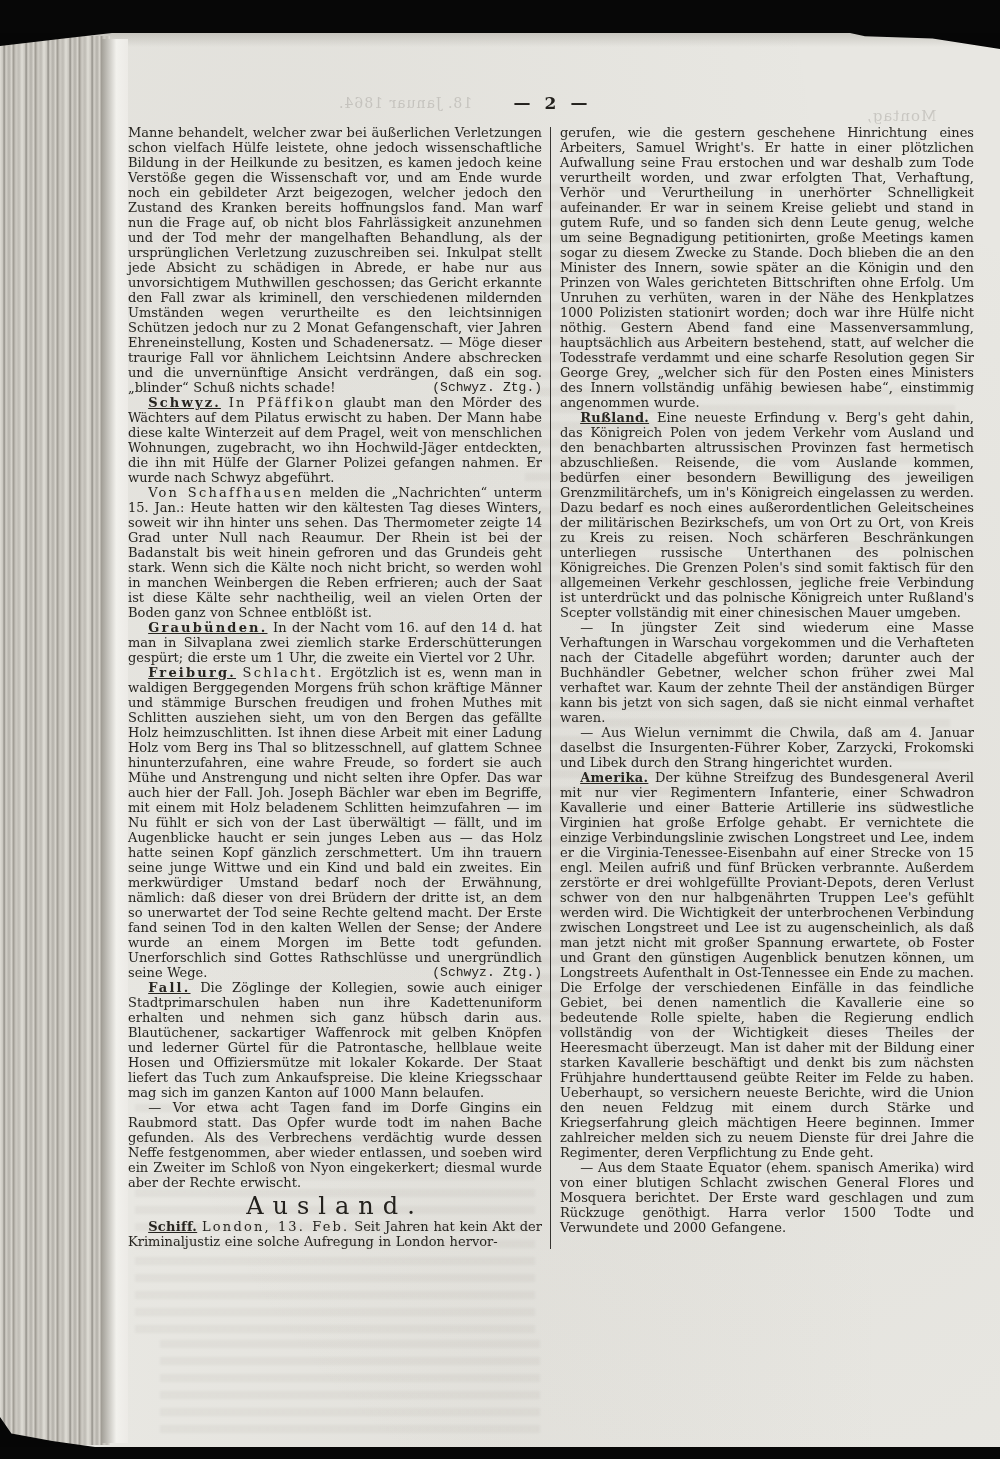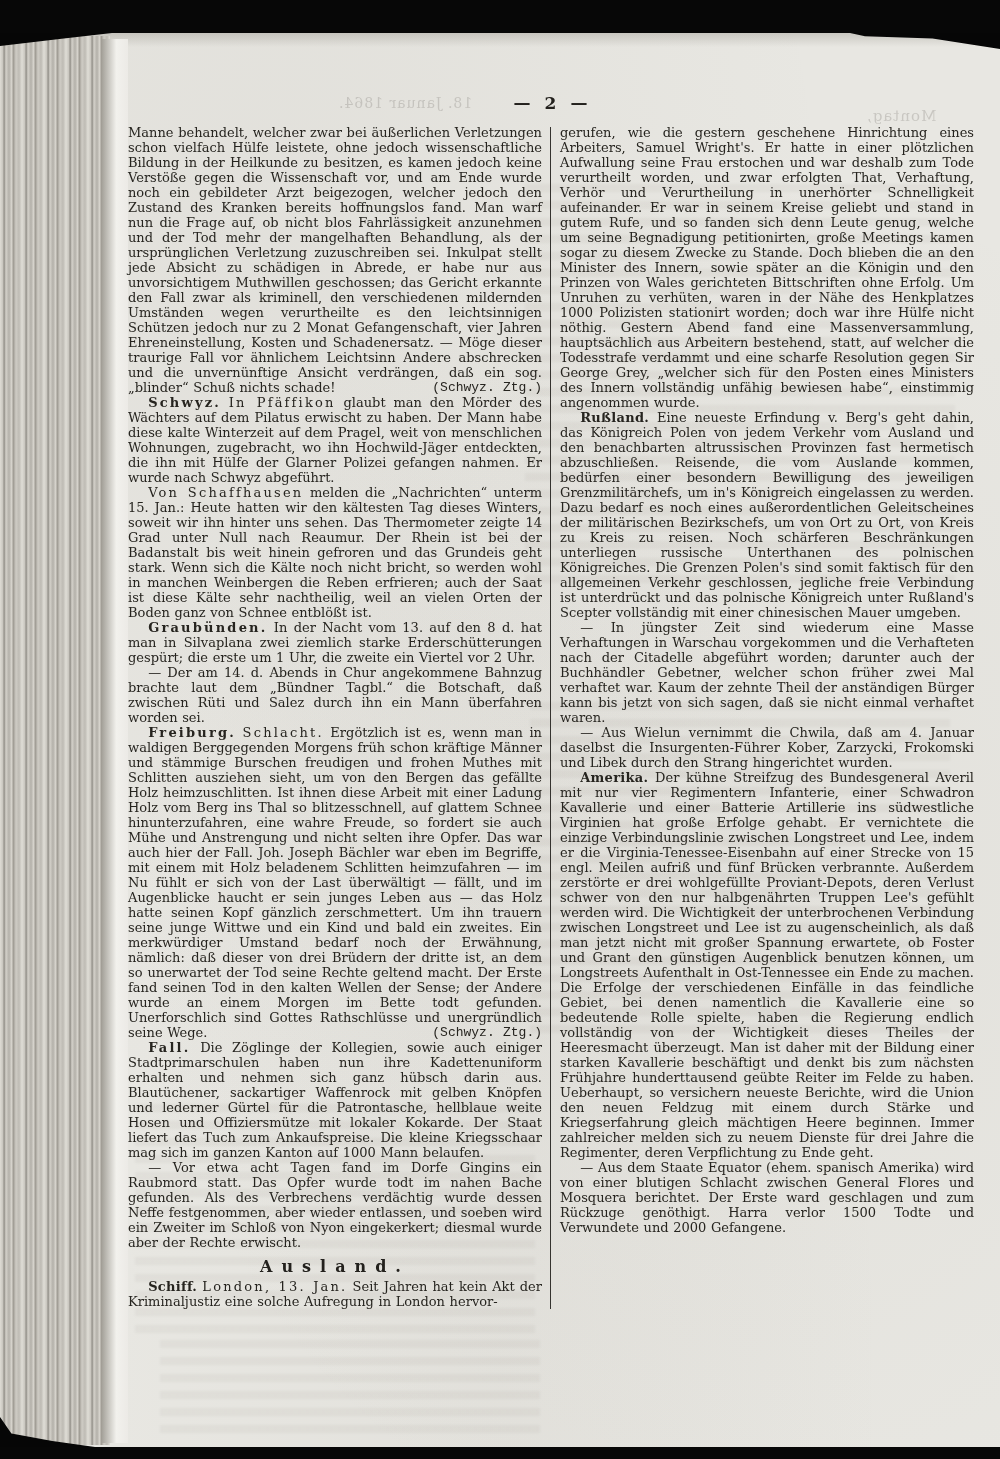--- a/index.html
+++ b/index.html
@@ -68,27 +68,27 @@
   .cols{
     position:absolute;left:128px;top:92px;width:848px;
     display:flex;align-items:stretch;
     color:#26241f;font-size:13px;line-height:15px;
     text-align:justify;word-spacing:0.5px;
   }
   .col{width:414px;}
   .divider{width:1px;background:#35332f;margin:2px 9px 0 8px;}
   .para{margin:0;text-indent:1.55em;}
   .para.cont{text-indent:0;}
-  .lead{font-weight:bold;}
+  .lead{font-weight:bold;text-decoration:underline;}
   .sperr{letter-spacing:2.2px;}
   .bold{font-weight:bold;letter-spacing:0.3px;}
   .attrib{float:right;padding-left:8px;font-family:Liberation Mono, monospace;}
   .ausland{
     margin:9px 0 5px 0;text-align:center;text-indent:0;
-    font-size:16px;font-weight:bold;letter-spacing:9px;color:#23211d;
+    font-size:24px;font-weight:normal;letter-spacing:9px;color:#23211d;
   }
 </style>
 </head>
 <body>
 
 <div class="paper">
   <div class="pagestack"></div>
   <div class="pagecurl"></div>
 
   <div class="ghost g1"></div>
@@ -112,42 +112,39 @@
         <span class="lead sperr">Schwyz.</span>
         <span class="sublead sperr">In Pfäffikon</span>
         <span class="ptext">glaubt man den Mörder des Wächters auf dem Pilatus erwischt zu haben. Der Mann habe diese kalte Winterzeit auf dem Pragel, weit von menschlichen Wohnungen, zugebracht, wo ihn Hochwild-Jäger entdeckten, die ihn mit Hülfe der Glarner Polizei gefangen nahmen. Er wurde nach Schwyz abgeführt.</span>
       </p>
       <p class="para">
         <span class="sublead sperr">Von Schaffhausen</span>
         <span class="ptext">melden die „Nachrichten“ unterm 15. Jan.: Heute hatten wir den kältesten Tag dieses Winters, soweit wir ihn hinter uns sehen. Das Thermometer zeigte 14 Grad unter Null nach Reaumur. Der Rhein ist bei der Badanstalt bis weit hinein gefroren und das Grundeis geht stark. Wenn sich die Kälte noch nicht bricht, so werden wohl in manchen Weinbergen die Reben erfrieren; auch der Saat ist diese Kälte sehr nachtheilig, weil an vielen Orten der Boden ganz von Schnee entblößt ist.</span>
       </p>
       <p class="para">
         <span class="lead sperr">Graubünden.</span>
-        <span class="ptext">In der Nacht vom 13. auf den 8 d. hat man in Silvaplana zwei ziemlich starke Erderschütterungen gespürt; die erste um 1 Uhr, die zweite ein Viertel vor 2 Uhr.</span>
-      </p>
-      <p class="para">
-        <span class="ptext">— Der am 14. d. Abends in Chur angekommene Bahnzug brachte laut dem „Bündner Tagbl.“ die Botschaft, daß zwischen Rüti und Salez durch ihn ein Mann überfahren worden sei.</span>
+        <span class="ptext">In der Nacht vom 16. auf den 14 d. hat man in Silvaplana zwei ziemlich starke Erderschütterungen gespürt; die erste um 1 Uhr, die zweite ein Viertel vor 2 Uhr.</span>
       </p>
       <p class="para">
         <span class="lead sperr">Freiburg.</span>
         <span class="sublead sperr">Schlacht.</span>
         <span class="ptext">Ergötzlich ist es, wenn man in waldigen Berggegenden Morgens früh schon kräftige Männer und stämmige Burschen freudigen und frohen Muthes mit Schlitten ausziehen sieht, um von den Bergen das gefällte Holz heimzuschlitten. Ist ihnen diese Arbeit mit einer Ladung Holz vom Berg ins Thal so blitzesschnell, auf glattem Schnee hinunterzufahren, eine wahre Freude, so fordert sie auch Mühe und Anstrengung und nicht selten ihre Opfer. Das war auch hier der Fall. Joh. Joseph Bächler war eben im Begriffe, mit einem mit Holz beladenem Schlitten heimzufahren — im Nu fühlt er sich von der Last überwältigt — fällt, und im Augenblicke haucht er sein junges Leben aus — das Holz hatte seinen Kopf gänzlich zerschmettert. Um ihn trauern seine junge Wittwe und ein Kind und bald ein zweites. Ein merkwürdiger Umstand bedarf noch der Erwähnung, nämlich: daß dieser von drei Brüdern der dritte ist, an dem so unerwartet der Tod seine Rechte geltend macht. Der Erste fand seinen Tod in den kalten Wellen der Sense; der Andere wurde an einem Morgen im Bette todt gefunden. Unerforschlich sind Gottes Rathschlüsse und unergründlich seine Wege.</span>
         <span class="attrib">(Schwyz. Ztg.)</span>
       </p>
       <p class="para">
         <span class="lead sperr">Fall.</span>
         <span class="ptext">Die Zöglinge der Kollegien, sowie auch einiger Stadtprimarschulen haben nun ihre Kadettenuniform erhalten und nehmen sich ganz hübsch darin aus. Blautüchener, sackartiger Waffenrock mit gelben Knöpfen und lederner Gürtel für die Patrontasche, hellblaue weite Hosen und Offiziersmütze mit lokaler Kokarde. Der Staat liefert das Tuch zum Ankaufspreise. Die kleine Kriegsschaar mag sich im ganzen Kanton auf 1000 Mann belaufen.</span>
       </p>
       <p class="para">
         <span class="ptext">— Vor etwa acht Tagen fand im Dorfe Gingins ein Raubmord statt. Das Opfer wurde todt im nahen Bache gefunden. Als des Verbrechens verdächtig wurde dessen Neffe festgenommen, aber wieder entlassen, und soeben wird ein Zweiter im Schloß von Nyon eingekerkert; diesmal wurde aber der Rechte erwischt.</span>
       </p>
       <h2 class="ausland">Ausland.</h2>
       <p class="para">
         <span class="lead bold">Schiff.</span>
-        <span class="sublead sperr">London, 13. Jan.</span>
+        <span class="sublead sperr">London, 13. Feb.</span>
         <span class="ptext">Seit Jahren hat kein Akt der Kriminaljustiz eine solche Aufregung in London hervor-</span>
       </p>
     </div>
 
     <div class="divider"></div>
 
     <div class="col">
       <p class="para cont">
         <span class="ptext">gerufen, wie die gestern geschehene Hinrichtung eines Arbeiters, Samuel Wright's. Er hatte in einer plötzlichen Aufwallung seine Frau erstochen und war deshalb zum Tode verurtheilt worden, und zwar erfolgten That, Verhaftung, Verhör und Verurtheilung in unerhörter Schnelligkeit aufeinander. Er war in seinem Kreise geliebt und stand in gutem Rufe, und so fanden sich denn Leute genug, welche um seine Begnadigung petitionirten, große Meetings kamen sogar zu diesem Zwecke zu Stande. Doch blieben die an den Minister des Innern, sowie später an die Königin und den Prinzen von Wales gerichteten Bittschriften ohne Erfolg. Um Unruhen zu verhüten, waren in der Nähe des Henkplatzes 1000 Polizisten stationirt worden; doch war ihre Hülfe nicht nöthig. Gestern Abend fand eine Massenversammlung, hauptsächlich aus Arbeitern bestehend, statt, auf welcher die Todesstrafe verdammt und eine scharfe Resolution gegen Sir George Grey, „welcher sich für den Posten eines Ministers des Innern vollständig unfähig bewiesen habe“, einstimmig angenommen wurde.</span>
       </p>

